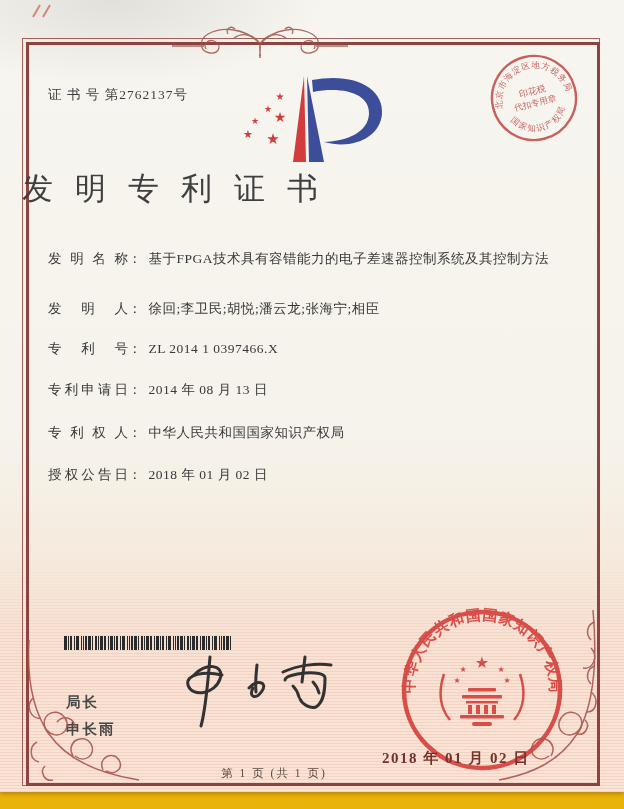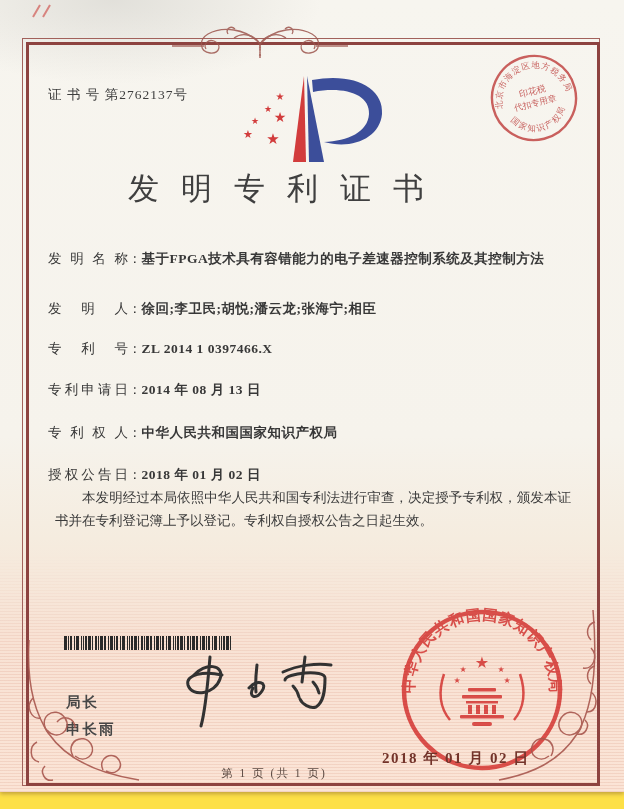--- a/index.html
+++ b/index.html
@@ -1,38 +1,38 @@
 <!DOCTYPE html>
 <html><head>
 <meta charset="utf-8">
 <style>
   html,body{margin:0;padding:0;background:#e9e9e9;}
-  .page{position:relative;width:624px;height:809px;background:#fde047;overflow:hidden;
+  .page{position:relative;width:624px;height:809px;background:#eab308;overflow:hidden;
         font-family:"Liberation Serif","DejaVu Serif",serif;color:#3b3b3b;}
   .paper{position:absolute;left:0;top:0;width:624px;height:792px;
          background:linear-gradient(180deg,#f7f5ef 0%,#f6f3ec 55%,#f5ecdf 68%,#f8e2d4 80%,#fbe4d6 100%);
          box-shadow:0 2px 4px rgba(90,50,40,.35);}
   .scanshade{position:absolute;left:0;top:0;width:624px;height:300px;pointer-events:none;
          background:radial-gradient(ellipse 300px 120px at 18% 0%,rgba(140,140,135,.20),rgba(0,0,0,0) 70%);}
   .guilloche{position:absolute;left:0;top:556px;width:624px;height:236px;
          background:repeating-linear-gradient(0deg,rgba(205,125,100,.16) 0 1px,rgba(0,0,0,0) 1px 3px);
          -webkit-mask-image:linear-gradient(180deg,transparent 0,#000 45%);
          mask-image:linear-gradient(180deg,transparent 0,#000 45%);}
   .frame-outer{position:absolute;left:22px;top:38px;width:576px;height:746px;border:1px solid #a2615b;}
   .frame-inner{position:absolute;left:26px;top:42px;width:568px;height:738px;border:3px solid #8d4340;}
   .cert-no{position:absolute;left:48px;top:86px;font-size:13.5px;letter-spacing:1px;color:#3d3d3d;}
   .logo{position:absolute;left:228px;top:72px;}
   .tax-seal{position:absolute;left:476px;top:40px;opacity:.85;mix-blend-mode:multiply;transform:rotate(-14deg);}
-  .title{position:absolute;left:0;top:168px;width:552px;text-align:center;font-size:31px;
+  .title{position:absolute;left:0;top:168px;width:552px;font-size:31px;
          letter-spacing:22px;text-indent:22px;color:#3f3f3f;font-weight:500;}
   .rows{position:absolute;left:48px;top:0;width:540px;}
   .row{position:absolute;left:0;white-space:nowrap;font-size:13.5px;color:#383838;}
   .flabel{display:inline-block;width:80px;text-align:justify;text-align-last:justify;vertical-align:top;}
   .fcolon{display:inline-block;}
-  .fvalue{margin-left:0;letter-spacing:.5px;font-weight:bold;}
+  .fvalue{margin-left:7px;letter-spacing:.5px;}
   .row-name{top:250px}.row-inv{top:300px}.row-pat{top:340px}
   .row-app{top:381px}.row-own{top:424px}.row-pub{top:466px}
   .body-text{position:absolute;left:55px;top:486px;width:516px;font-size:13.5px;line-height:23px;
          text-align:justify;color:#3b3b3b;}
   .body-text p{margin:0;text-indent:2em;}
   .barcode{position:absolute;left:64px;top:636px;}
   .director{position:absolute;left:66px;top:682px;font-family:"Liberation Sans","DejaVu Sans",sans-serif;
          font-size:14.5px;font-weight:600;color:#474747;line-height:27px;letter-spacing:2px;margin-top:7px;}
   .signature{position:absolute;left:165px;top:652px;}
   .main-seal{position:absolute;left:396px;top:604px;opacity:.88;mix-blend-mode:multiply;}
@@ -123,21 +123,20 @@
     </div>
     <div class="row row-own">
       <span class="flabel">专利权人</span><span class="fcolon">：</span><span class="fvalue">中华人民共和国国家知识产权局</span>
     </div>
     <div class="row row-pub">
       <span class="flabel">授权公告日</span><span class="fcolon">：</span><span class="fvalue">2018 年 01 月 02 日</span>
     </div>
   </div>
 
   <div class="body-text">
-    <p>本发明经过本局依照中华人民共和国专利法进行审查，决定授予专利权，颁发本证书并在专利登记簿上予以登记。专利权自授权公告之日起生效。</p>
   </div>
 
   <svg class="barcode" width="168" height="14" viewBox="0 0 168 14">
     <path d="M0,7 H168" stroke="#2a2a2a" stroke-width="14" stroke-dasharray="3 1 1 1 2 2 1 1 3 2 1 1 1 1 2 1 3 1 1 2 2 1 1 1 3 1 2 2 1 1"></path>
   </svg>
 
   <div class="director">
     <div>局长</div>
     <div>申长雨</div>
   </div>

